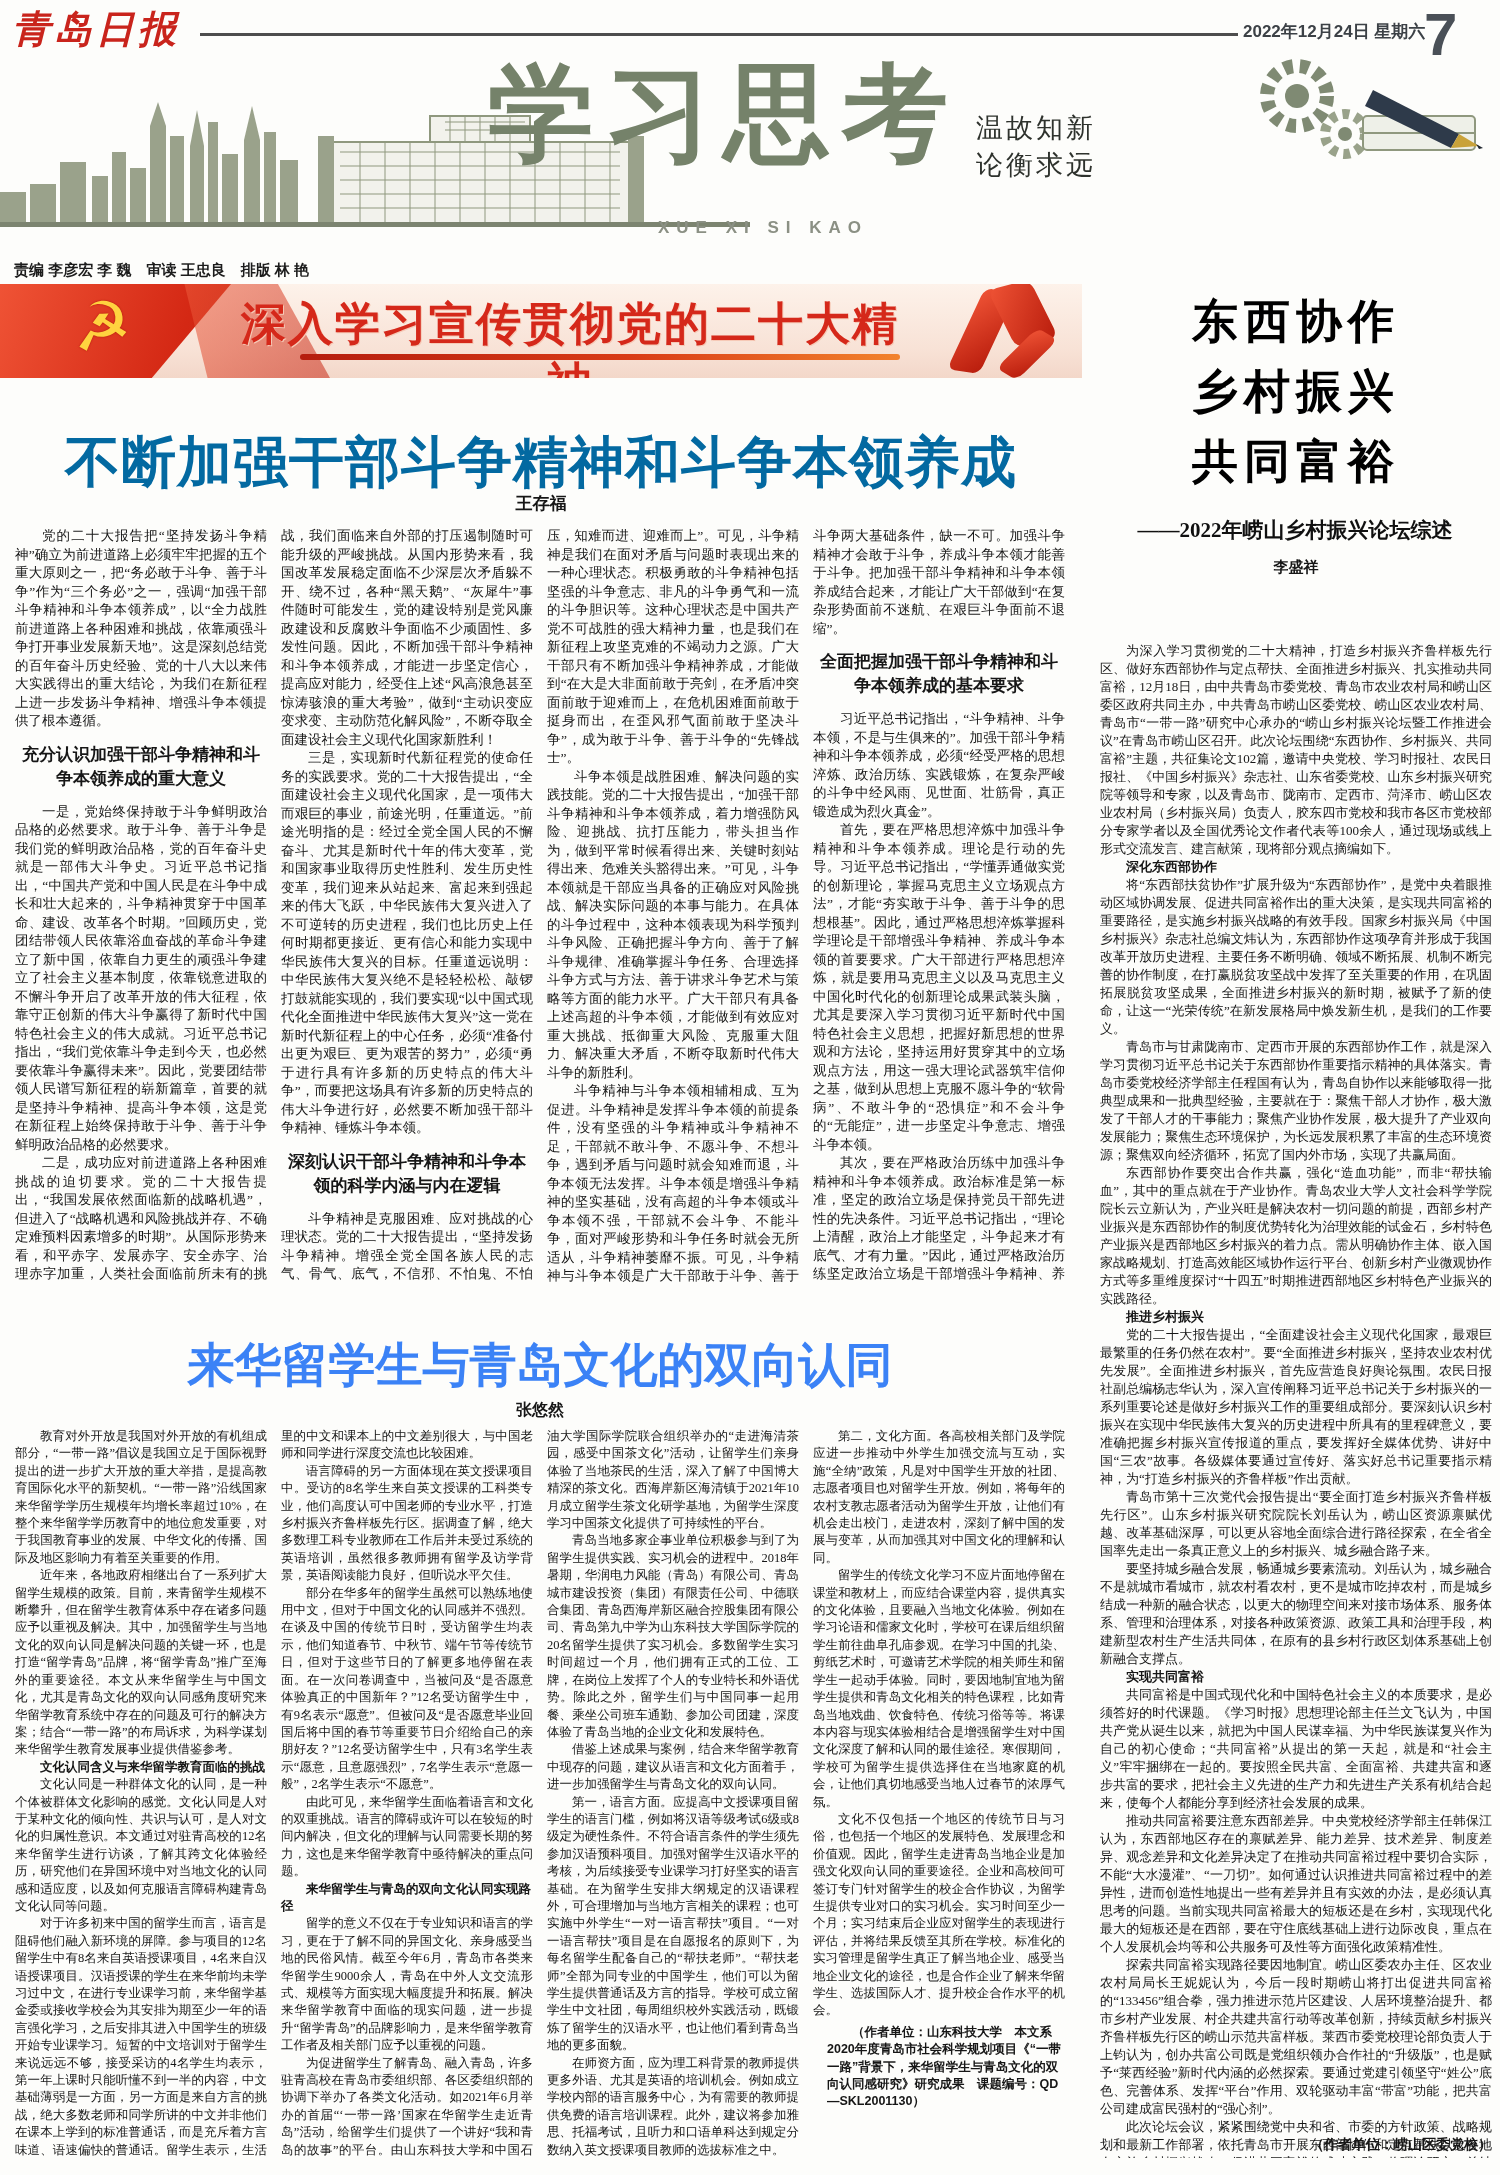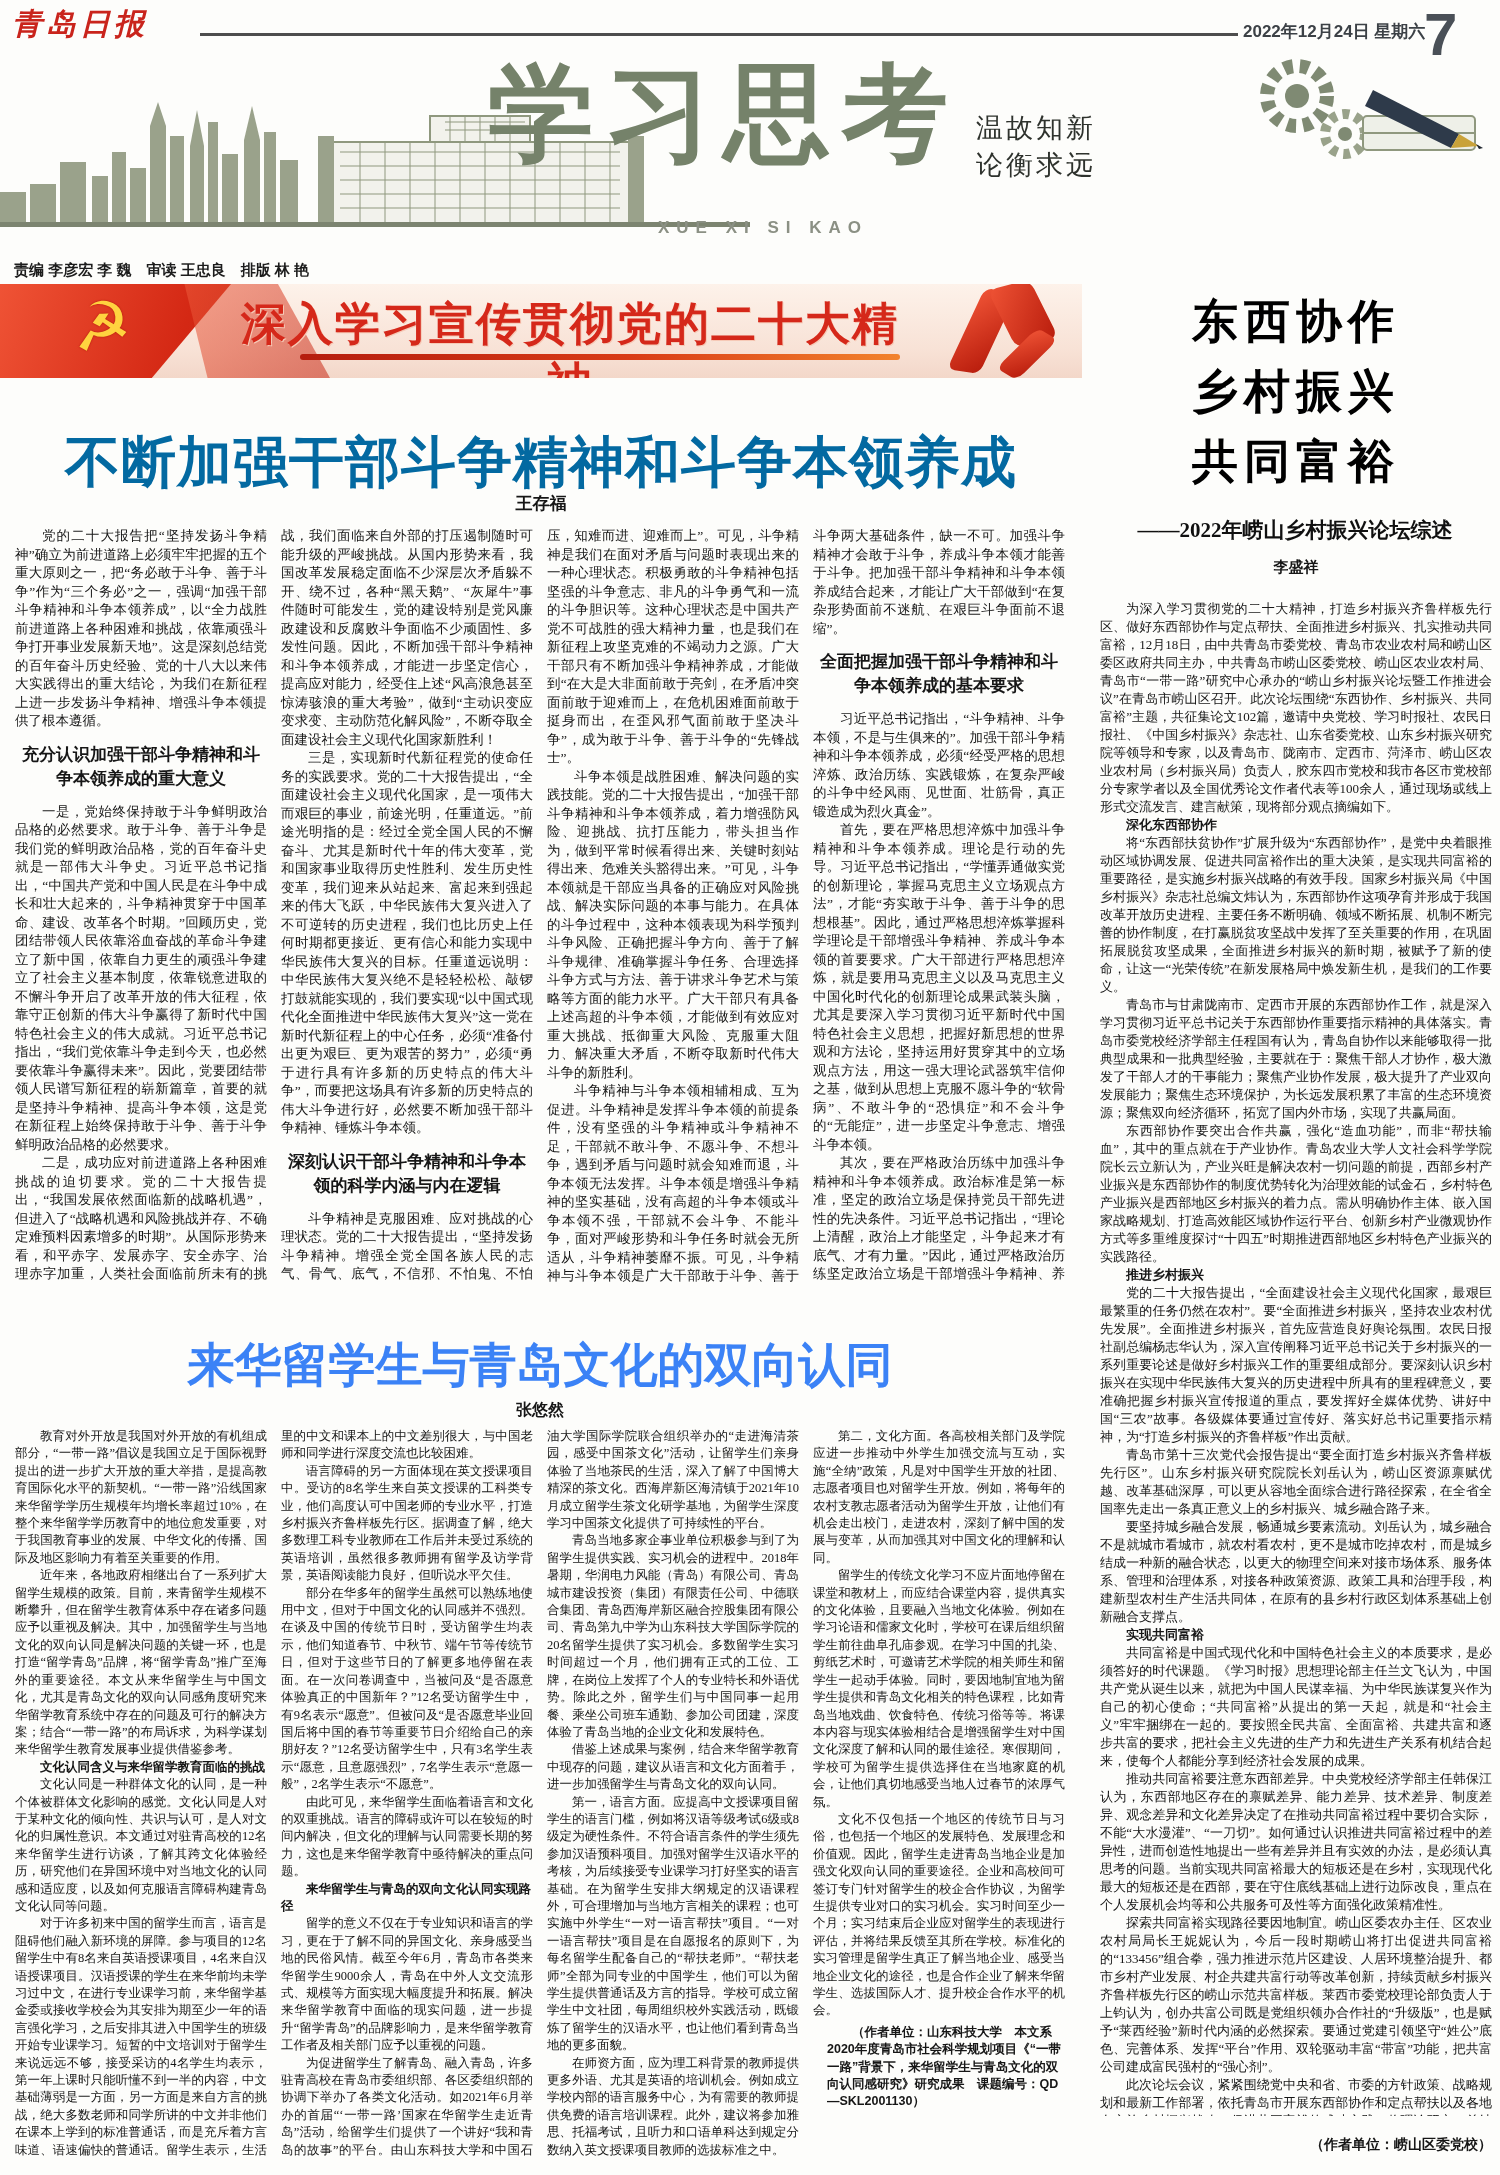--- a/index.html
+++ b/index.html
@@ -1,20 +1,20 @@
 <!DOCTYPE html>
 <html><head>
 <meta charset="utf-8">
 <style>
   html,body{margin:0;padding:0;}
   body{width:1500px;height:2175px;position:relative;background:#fdfdfb;overflow:hidden;
        font-family:"Liberation Serif","DejaVu Serif",serif;color:#161616;}
   .abs{position:absolute;}
   
-  #logo{left:12px;top:4px;font-size:30px;font-weight:bold;font-style:italic;color:#c9241c;
+  #logo{left:12px;top:4px;font-size:38px;font-weight:bold;font-style:italic;color:#c9241c;
         font-family:"DejaVu Serif",serif;letter-spacing:4px;}
   #top-rule{left:200px;top:33px;width:1038px;height:3px;background:#4d4d4d;}
   #date{left:1243px;top:20px;font-size:17px;font-weight:bold;color:#3c4146;
         font-family:"Liberation Sans","DejaVu Sans",sans-serif;}
   #pagenum{left:1424px;top:0px;font-size:60px;font-weight:900;color:#4a5057;
         font-family:"Liberation Sans","DejaVu Sans",sans-serif;}
   
   #masthead-title{left:488px;top:60px;font-size:106px;font-weight:900;color:#75826a;
         letter-spacing:12px;font-family:Liberation Serif, serif;line-height:110px;}
   #slogan{left:976px;top:110px;font-size:27px;color:#2e322d;letter-spacing:3px;line-height:37px;
@@ -63,21 +63,21 @@
   #bottom-body{left:15px;top:1428px;width:1050px;height:744px;column-count:4;column-gap:14px;
         font-size:12.5px;line-height:17.4px;}
   #bottom-body .subhead{font-size:inherit;line-height:inherit;text-indent:2em;text-align:left;margin:0;}
   #bottom-body .sig{text-align:left;text-indent:2em;font-family:"Liberation Sans","DejaVu Sans",sans-serif;margin-left:14px;}
   
   #right-title{left:1100px;top:286px;width:392px;text-align:center;font-size:46px;font-weight:900;
         line-height:70px;color:#000;font-family:"Liberation Sans","DejaVu Sans",sans-serif;letter-spacing:6px;}
   #right-subtitle{left:1090px;top:516px;width:410px;text-align:center;font-size:21px;font-weight:bold;
         color:#101010;}
   #right-byline{left:1100px;top:558px;width:392px;text-align:center;font-size:15px;font-weight:bold;}
-  #right-body{left:1100px;top:600px;width:392px;height:1516px;font-size:13px;line-height:18px;}
+  #right-body{left:1100px;top:642px;width:392px;height:1516px;font-size:13px;line-height:18px;}
   #right-body .subhead{font-size:inherit;line-height:inherit;text-indent:2em;text-align:left;margin:0;}
   #right-sig{left:1100px;top:2136px;width:392px;text-align:right;font-size:14px;font-weight:bold;}
 </style>
 </head>
 <body>
 
 <div class="abs" id="logo">青岛日报</div>
 <div class="abs" id="top-rule"></div>
 <div class="abs" id="date">2022年12月24日 星期六</div>
 <div class="abs" id="pagenum">7</div>

